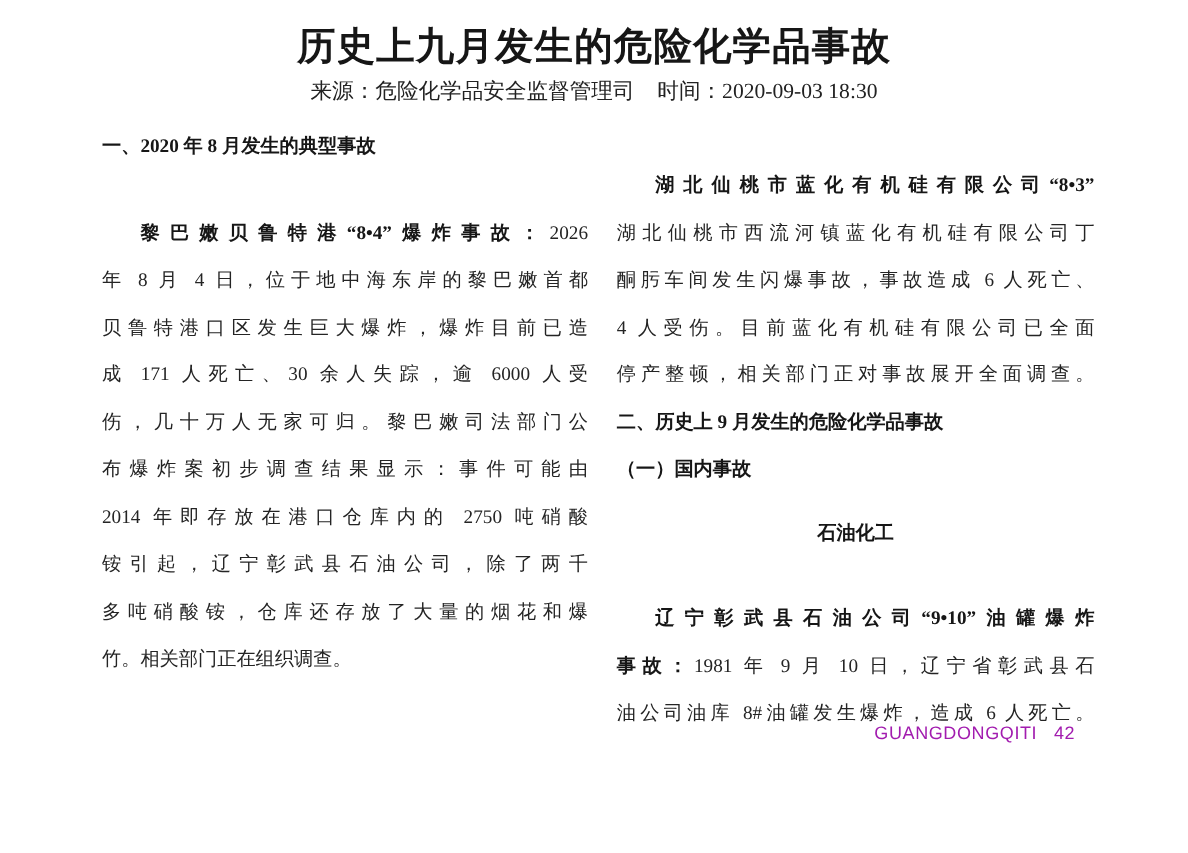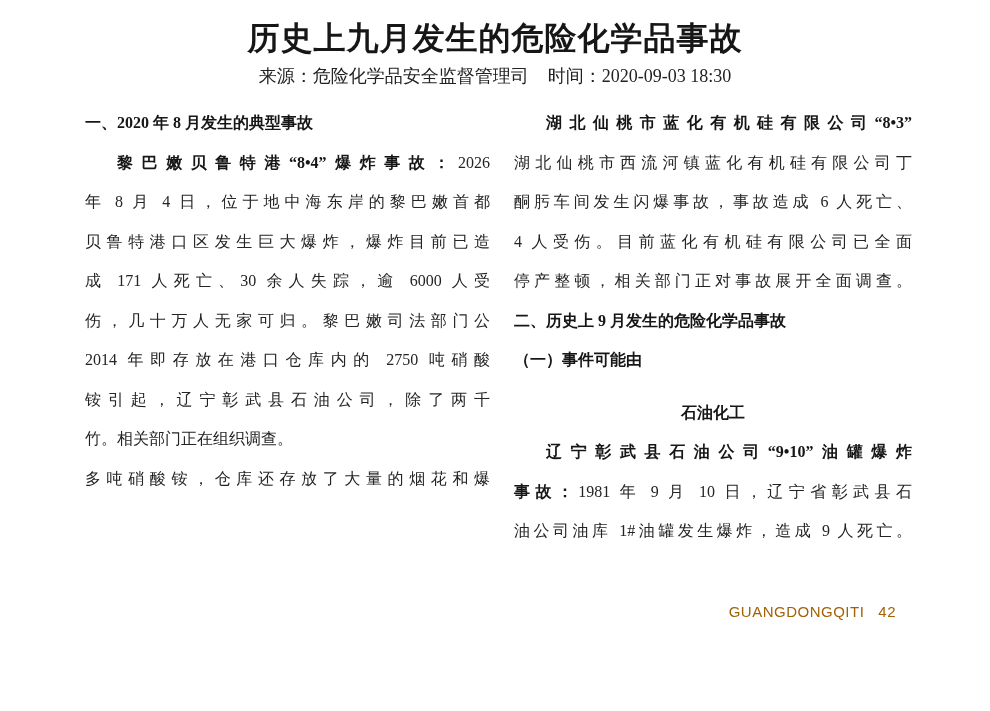--- a/index.html
+++ b/index.html
@@ -45,30 +45,30 @@
   .col-right { left: 514px; width: 398px; }
   .line {
     height: 39.5px;
     line-height: 39.5px;
     overflow: visible;
     white-space: normal;
   }
   .jl { text-align: justify; text-align-last: justify; }
   .pl { text-align: left;   text-align-last: left; }
   .cl { text-align: center; text-align-last: center; margin-top: 13px; }
-  .ind { text-indent: 2em; }
+  .ind { text-indent: 2em; margin-top: 32px; }
   .b { font-weight: 700; color: #161616; }
   .page-footer {
     position: absolute;
     top: 602px;
     right: 94px;
     font-family: "Liberation Sans", "DejaVu Sans", sans-serif;
     font-size: 15px;
     line-height: 20px;
-    color: #a16207;
+    color: #a21caf;
     letter-spacing: 0.5px;
   }
   .page-footer .pagenum { margin-left: 14px; }
 </style>
 </head>
 <body>
 
 <div class="page">
 
   <h1 class="doc-title">历史上九月发生的危险化学品事故</h1>
@@ -77,37 +77,38 @@
     <span>来源：危险化学品安全监督管理司</span><span class="time">时间：2020-09-03 18:30</span>
   </div>
 
   <div class="col col-left">
     <div class="line pl"><span class="b">一、2020 年 8 月发生的典型事故</span><span></span></div>
     <div class="line jl ind"><span class="b">黎巴嫩贝鲁特港“8•4”爆炸事故：</span><span>2026</span></div>
     <div class="line jl"><span class="b"></span><span>年 8 月 4 日，位于地中海东岸的黎巴嫩首都</span></div>
     <div class="line jl"><span class="b"></span><span>贝鲁特港口区发生巨大爆炸，爆炸目前已造</span></div>
     <div class="line jl"><span class="b"></span><span>成 171 人死亡、30 余人失踪，逾 6000 人受</span></div>
     <div class="line jl"><span class="b"></span><span>伤，几十万人无家可归。黎巴嫩司法部门公</span></div>
+    <div class="line jl"><span class="b"></span><span>布爆炸案初步调查结果显示：事件可能由</span></div>
     <div class="line jl"><span class="b"></span><span>2014 年即存放在港口仓库内的 2750 吨硝酸</span></div>
     <div class="line jl"><span class="b"></span><span>铵引起，辽宁彰武县石油公司，除了两千</span></div>
+    <div class="line jl"><span class="b"></span><span>多吨硝酸铵，仓库还存放了大量的烟花和爆</span></div>
     <div class="line pl"><span class="b"></span><span>竹。相关部门正在组织调查。</span></div>
-    <div class="line jl"><span class="b"></span><span>多吨硝酸铵，仓库还存放了大量的烟花和爆</span></div>
   </div>
 
   <div class="col col-right">
     <div class="line jl ind"><span class="b">湖北仙桃市蓝化有机硅有限公司“8•3”</span><span></span></div>
     <div class="line jl"><span class="b"></span><span>湖北仙桃市西流河镇蓝化有机硅有限公司丁</span></div>
     <div class="line jl"><span class="b"></span><span>酮肟车间发生闪爆事故，事故造成 6 人死亡、</span></div>
     <div class="line jl"><span class="b"></span><span>4 人受伤。目前蓝化有机硅有限公司已全面</span></div>
     <div class="line jl"><span class="b"></span><span>停产整顿，相关部门正对事故展开全面调查。</span></div>
     <div class="line pl"><span class="b">二、历史上 9 月发生的危险化学品事故</span><span></span></div>
-    <div class="line pl"><span class="b">（一）事件可能由</span><span></span></div>
+    <div class="line pl"><span class="b">（一）国内事故</span><span></span></div>
     <div class="line cl"><span class="b">石油化工</span><span></span></div>
     <div class="line jl ind"><span class="b">辽宁彰武县石油公司“9•10”油罐爆炸</span><span></span></div>
     <div class="line jl"><span class="b">事故：</span><span>1981 年 9 月 10 日，辽宁省彰武县石</span></div>
-    <div class="line jl"><span class="b"></span><span>油公司油库 1#油罐发生爆炸，造成 9 人死亡。</span></div>
+    <div class="line jl"><span class="b"></span><span>油公司油库 8#油罐发生爆炸，造成 6 人死亡。</span></div>
   </div>
 
   <div class="page-footer">
     <span>GUANGDONGQITI</span><span class="pagenum">42</span>
   </div>
 
 </div>
 
 </body></html>

